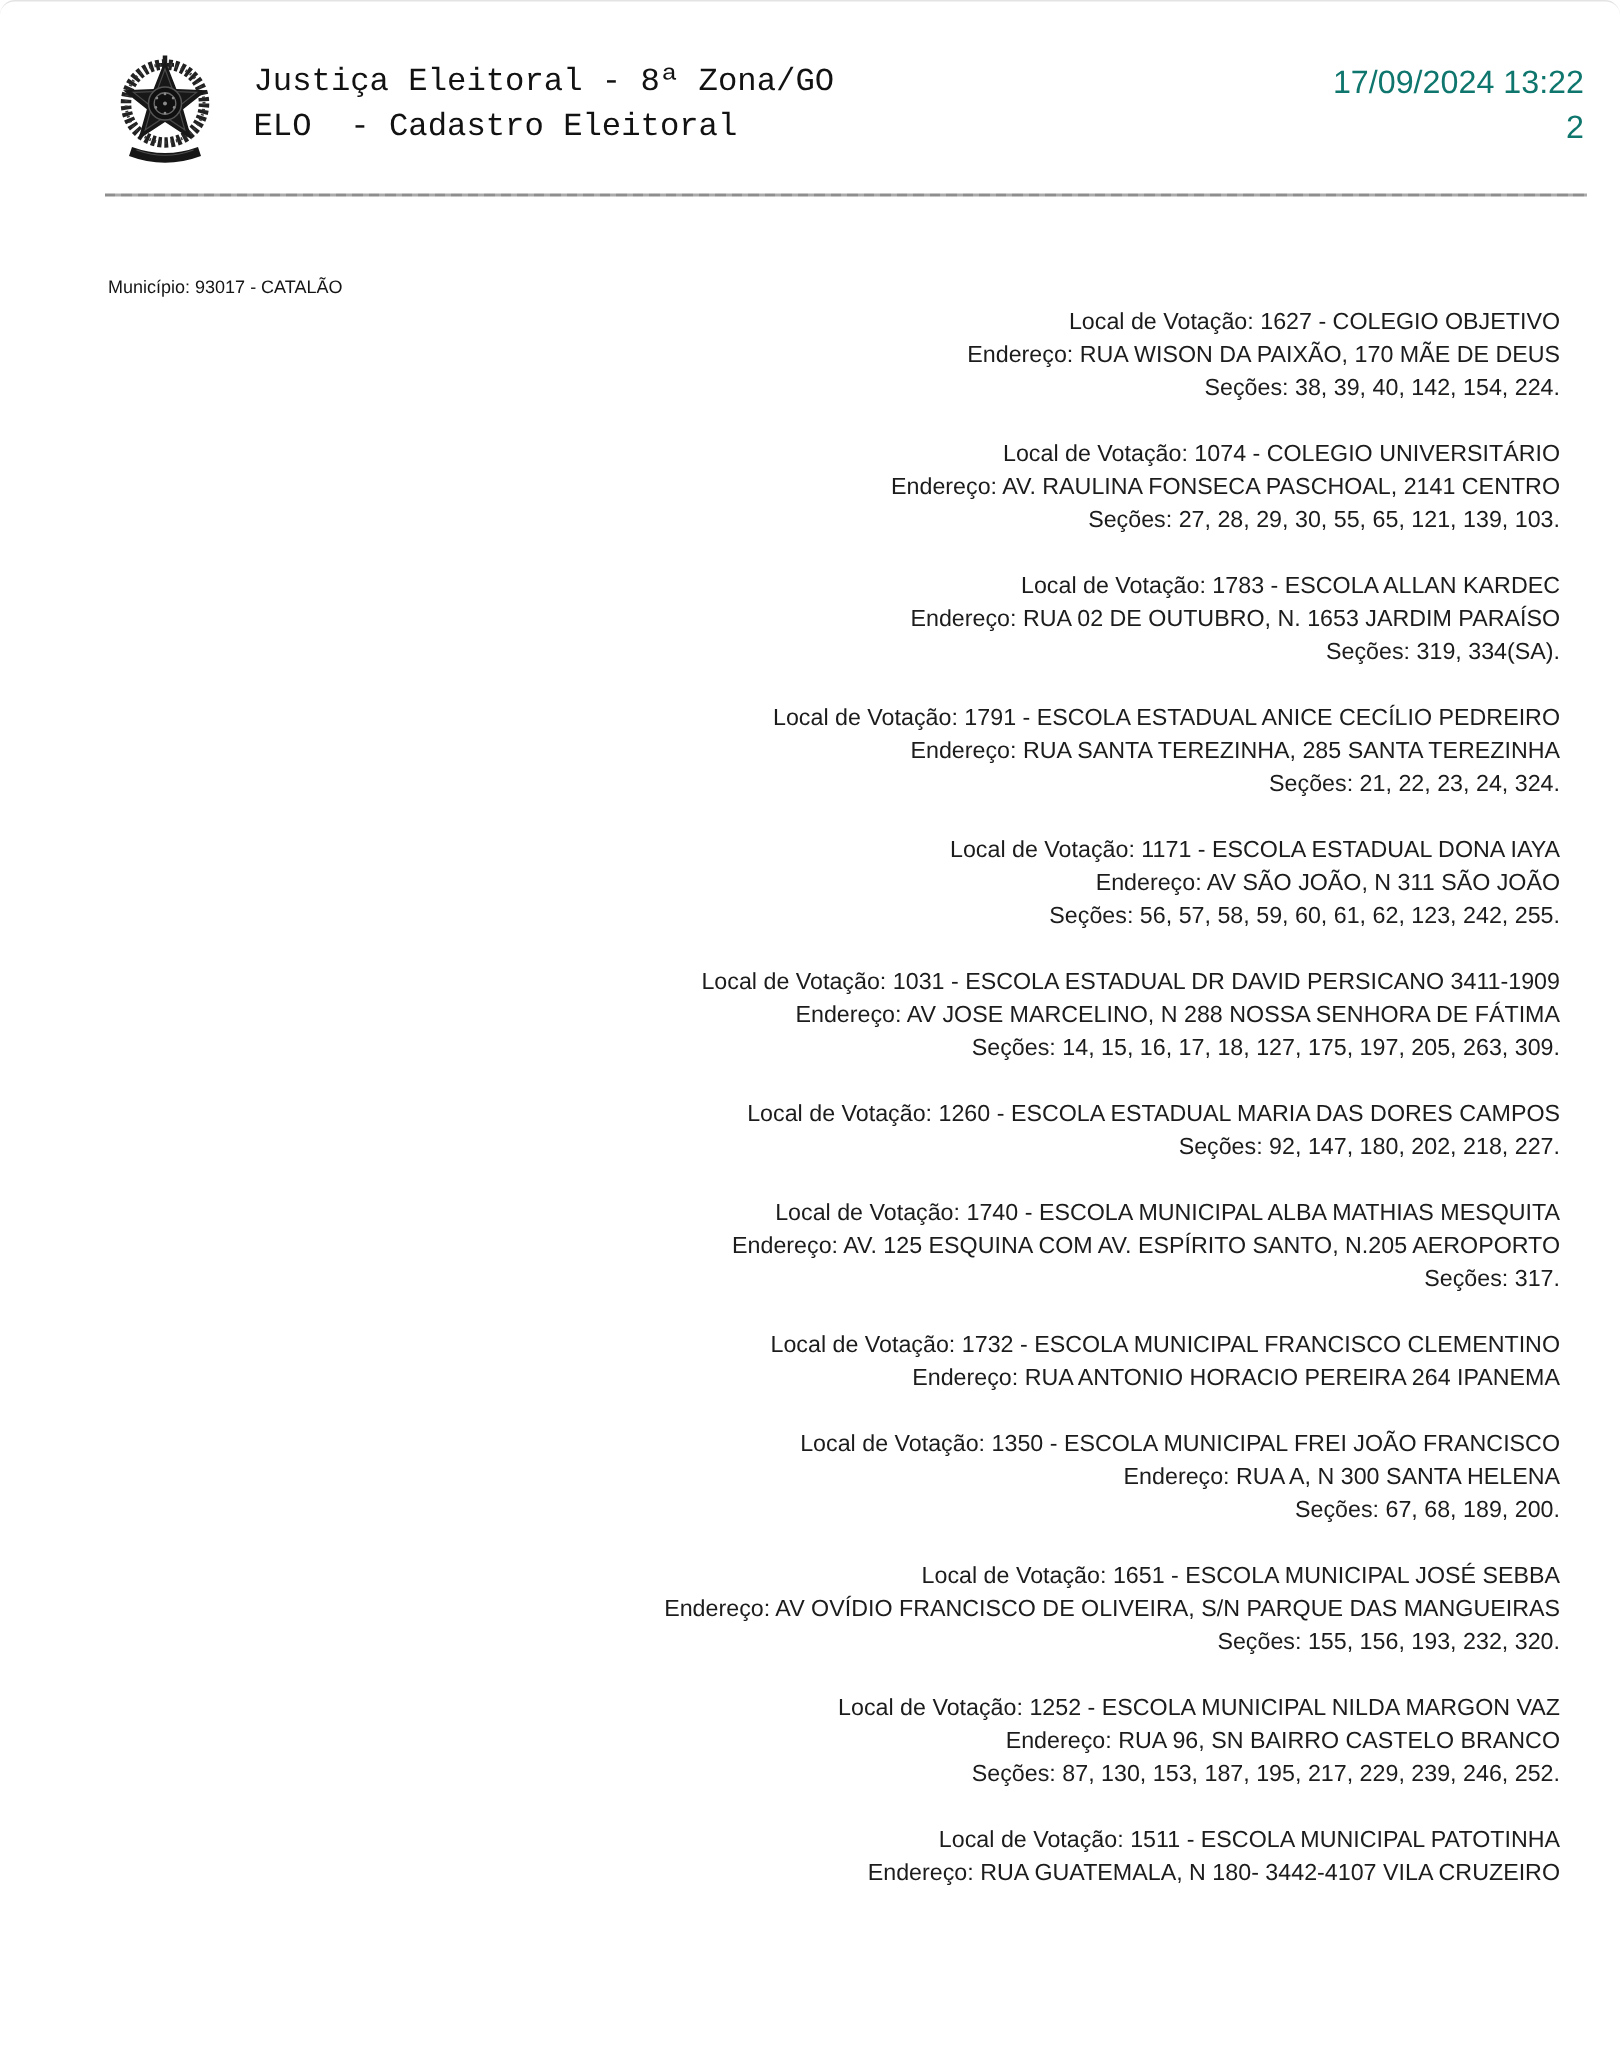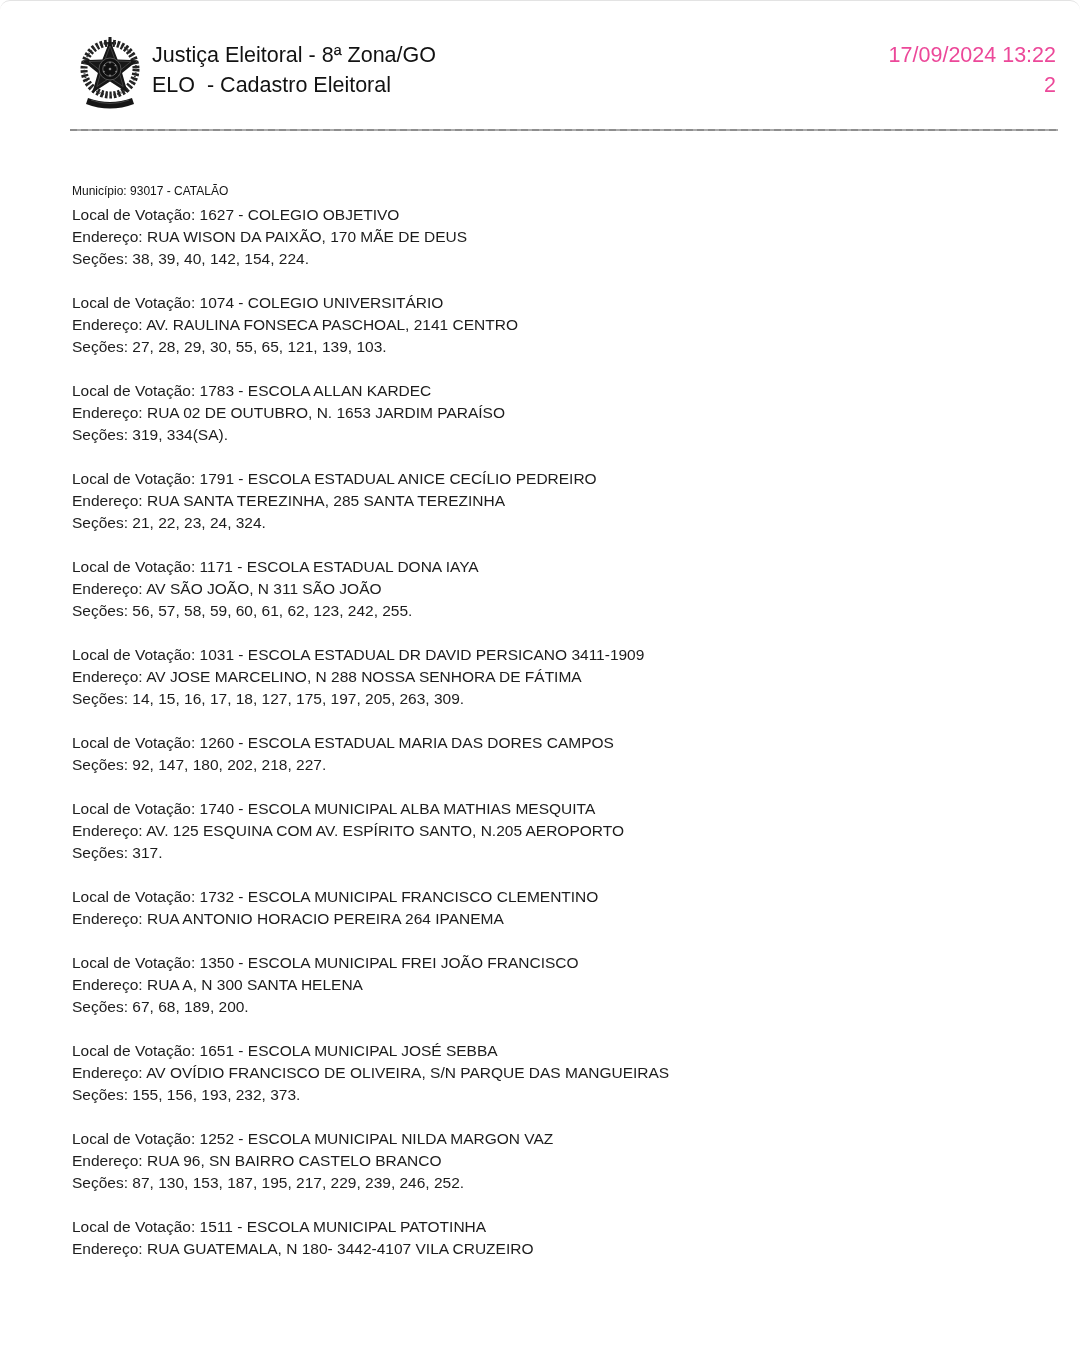--- a/index.html
+++ b/index.html
@@ -24,56 +24,57 @@
     display: flex;
     align-items: flex-start;
     padding: 35px 24px 0 78px;
   }
   .logo {
     width: 64px;
     height: 76px;
     flex: 0 0 auto;
   }
   .header-titles {
-    margin-left: 10px;
+    margin-left: 27px;
     padding-top: 4px;
+    font-family: Liberation Mono, monospace;
   }
   .header-title, .header-subtitle {
     font-size: 21.5px;
     line-height: 30px;
     color: #121212;
     white-space: pre;
   }
   .header-right {
     margin-left: auto;
     text-align: right;
     padding-top: 4px;
   }
   .header-datetime, .header-pagenum {
     font-size: 21.5px;
     line-height: 30px;
-    color: #ec4899;
+    color: #0f766e;
     margin-left: 44px;
   }
   .divider {
     height: 2px;
     margin: 17px 22px 0 70px;
     background: repeating-linear-gradient(90deg, #8e8e8e 0 7px, #ababab 7px 11px);
   }
   
   .doc-body {
     padding: 47px 40px 0 72px;
   }
   .municipio-line {
     font-size: 12px;
     line-height: 26px;
     color: #141414;
   }
   .location-list { margin-top: 0; }
-  .location-block { margin-bottom: 22px; }
+  .location-block { margin-bottom: 22px; text-align: right; }
   .location-block:first-child { margin-bottom: 22px; }
   .doc-line {
     font-size: 15.5px;
     line-height: 22px;
     color: #1c1c1c;
     white-space: pre-wrap;
   }
 </style>
 </head>
 <body>
@@ -169,21 +170,21 @@
     <div class="doc-line"><span>Endereço:</span> <span>RUA ANTONIO HORACIO PEREIRA 264 IPANEMA</span></div>
   </div>
         <div class="location-block">
     <div class="doc-line"><span>Local de Votação:</span> <span>1350 - ESCOLA MUNICIPAL FREI JOÃO FRANCISCO</span></div>
     <div class="doc-line"><span>Endereço:</span> <span>RUA A, N 300 SANTA HELENA</span></div>
     <div class="doc-line"><span>Seções:</span> <span>67, 68, 189, 200.</span></div>
   </div>
         <div class="location-block">
     <div class="doc-line"><span>Local de Votação:</span> <span>1651 - ESCOLA MUNICIPAL JOSÉ SEBBA</span></div>
     <div class="doc-line"><span>Endereço:</span> <span>AV OVÍDIO FRANCISCO DE OLIVEIRA, S/N PARQUE DAS MANGUEIRAS</span></div>
-    <div class="doc-line"><span>Seções:</span> <span>155, 156, 193, 232, 373.</span></div>
+    <div class="doc-line"><span>Seções:</span> <span>155, 156, 193, 232, 320.</span></div>
   </div>
         <div class="location-block">
     <div class="doc-line"><span>Local de Votação:</span> <span>1252 - ESCOLA MUNICIPAL NILDA MARGON VAZ</span></div>
     <div class="doc-line"><span>Endereço:</span> <span>RUA 96, SN BAIRRO CASTELO BRANCO</span></div>
     <div class="doc-line"><span>Seções:</span> <span>87, 130, 153, 187, 195, 217, 229, 239, 246, 252.</span></div>
   </div>
         <div class="location-block">
     <div class="doc-line"><span>Local de Votação:</span> <span>1511 - ESCOLA MUNICIPAL PATOTINHA</span></div>
     <div class="doc-line"><span>Endereço:</span> <span>RUA GUATEMALA, N 180- 3442-4107 VILA CRUZEIRO</span></div>
 

